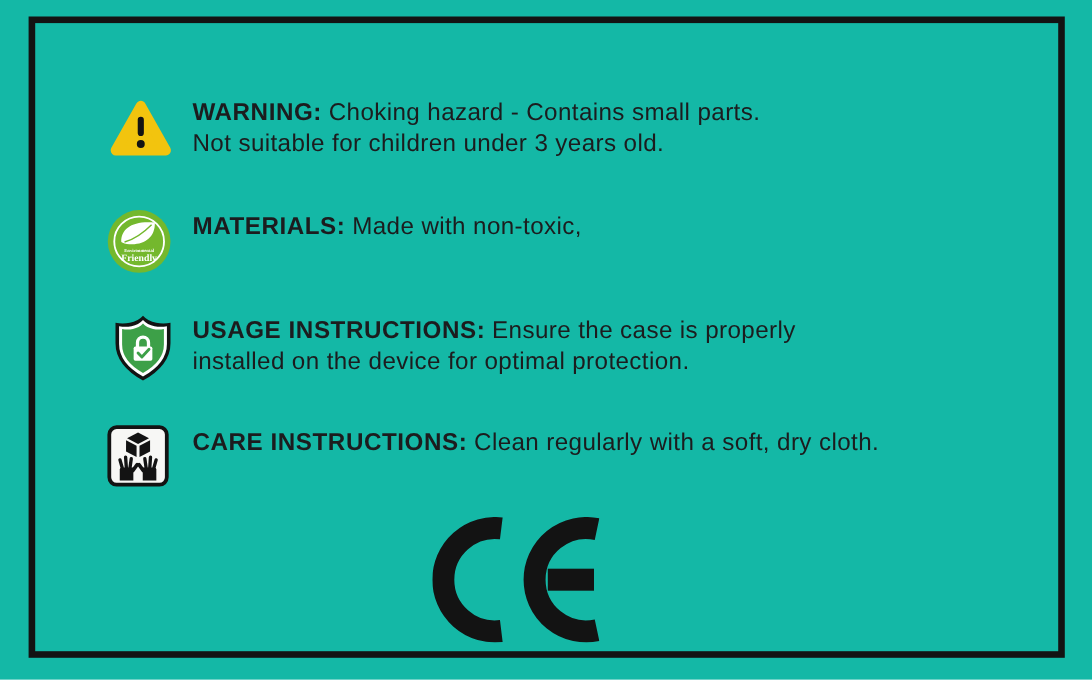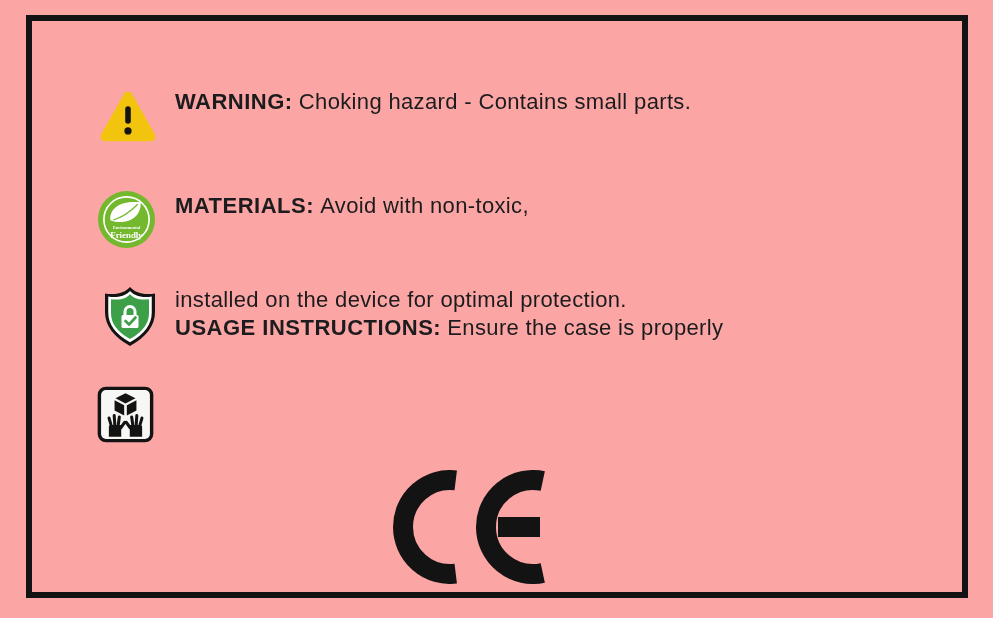--- a/index.html
+++ b/index.html
@@ -1,17 +1,17 @@
 <!DOCTYPE html>
 <html><head>
 <meta charset="utf-8">
 <style>
   html,body{margin:0;padding:0;background:#ffffff;}
   body{font-family:"Liberation Sans","DejaVu Sans",sans-serif;}
-  .page{position:relative;width:993px;height:618px;background:#fca5a5;overflow:hidden;}
+  .page{position:relative;width:993px;height:618px;background:#14b8a6;overflow:hidden;}
   .frame{position:absolute;left:26px;top:15px;width:930px;height:571px;border:6px solid #131313;}
   .row{position:absolute;left:97px;display:flex;align-items:flex-start;}
   .icon-col{width:66px;min-width:66px;display:flex;align-items:flex-start;}
   .text-col{margin-left:12px;padding-top:2px;color:#1c1c1e;font-size:22px;line-height:28px;letter-spacing:0.35px;}
   .text-col .b{font-weight:700;margin-right:0.28em;letter-spacing:0.5px;}
   .row1{top:86px;}
   .row2{top:190px;}
   .row3{top:284px;}
   .row4{top:386px;}
   .ce{position:absolute;left:393px;top:470px;width:152px;height:114px;}
@@ -27,56 +27,57 @@
   <div class="row row1">
     <div class="icon-col">
       <svg width="62" height="62" viewBox="0 0 60 60">
         <polygon points="30,10 52,49 8,49" fill="#F2C40E" stroke="#F2C40E" stroke-width="9" stroke-linejoin="round"></polygon>
         <rect x="27.3" y="19.5" width="5.4" height="17" rx="2.7" fill="#131313"></rect>
         <circle cx="30" cy="43.5" r="3.5" fill="#131313"></circle>
       </svg>
     </div>
     <div class="text-col">
       <div><span class="b">WARNING:</span><span>Choking hazard - Contains small parts.</span></div>
+      <div>Not suitable for children under 3 years old.</div>
     </div>
   </div>
 
   <div class="row row2">
     <div class="icon-col">
       <svg width="59" height="59" viewBox="0 0 60 60">
         <circle cx="30" cy="30" r="29" fill="#74B82D"></circle>
         <circle cx="30" cy="30" r="23" fill="none" stroke="#ffffff" stroke-width="1.7"></circle>
         <path d="M13.5 30.5 C 13 18 24 10.5 44.5 12.5 C 45 26 35 33.5 21 32.5 C 17.5 32.3 15 31.5 13.5 30.5 Z" fill="#ffffff"></path>
         <path d="M16.5 30.5 Q 29 27 41.5 14.5" fill="none" stroke="#74B82D" stroke-width="1.3"></path>
         <text x="30" y="39.5" text-anchor="middle" fill="#ffffff" class="badge-env">Environmental</text>
         <text x="30" y="48.5" text-anchor="middle" fill="#ffffff" class="badge-friendly">Friendly</text>
       </svg>
     </div>
     <div class="text-col">
-      <div><span class="b">MATERIALS:</span><span>Avoid with non-toxic,</span></div>
+      <div><span class="b">MATERIALS:</span><span>Made with non-toxic,</span></div>
     </div>
   </div>
 
   <div class="row row3">
     <div class="icon-col">
       <svg width="66" height="66" viewBox="0 0 66 66">
         <defs>
           <path id="shieldShape" d="M33 3 Q37.5 8 45 9.5 Q51.5 10.7 58 9.5 L58 28 Q58 48 33 62 Q8 48 8 28 L8 9.5 Q14.5 10.7 21 9.5 Q28.5 8 33 3 Z"></path>
         </defs>
         <use href="#shieldShape" fill="#131313"></use>
         <use href="#shieldShape" fill="#ffffff" transform="translate(33,33) scale(0.87) translate(-33,-33)"></use>
         <use href="#shieldShape" fill="#3DA048" transform="translate(33,33) scale(0.76) translate(-33,-33)"></use>
         <path d="M28 32 v-4.5 a5 5 0 0 1 10 0 V32" fill="none" stroke="#ffffff" stroke-width="3"></path>
         <rect x="24.5" y="31" width="17" height="13" rx="1.6" fill="#ffffff"></rect>
         <polyline points="28.5,37 32,40.5 38.5,33.5" fill="none" stroke="#3DA048" stroke-width="2.6" stroke-linecap="round" stroke-linejoin="round"></polyline>
       </svg>
     </div>
     <div class="text-col">
+      <div><span class="b">USAGE INSTRUCTIONS:</span><span>Ensure the case is properly</span></div>
       <div>installed on the device for optimal protection.</div>
-      <div><span class="b">USAGE INSTRUCTIONS:</span><span>Ensure the case is properly</span></div>
     </div>
   </div>
 
   <div class="row row4">
     <div class="icon-col">
       <svg width="57" height="57" viewBox="0 0 60 60">
         <rect x="2.5" y="2.5" width="55" height="55" rx="7" fill="#F7F7F5" stroke="#131313" stroke-width="3.6"></rect>
         <g fill="#131313">
           <path d="M30 7.5 L40.5 13 L30 18.5 L19.5 13 Z"></path>
           <path d="M18.5 15 L28.6 20.3 L28.6 31 L18.5 25.7 Z"></path>
@@ -96,20 +97,21 @@
             <path d="M-7 13.5 L-7 3 Q-7 1 -5 1 L6 1 L6 13.5 Z"></path>
             <rect x="-7.2" y="-8" width="3.2" height="11" rx="1.6" transform="rotate(-16 -5.6 -2)"></rect>
             <rect x="-2.6" y="-10.5" width="3.2" height="13.5" rx="1.6" transform="rotate(-4 -1 -3)"></rect>
             <rect x="1.8" y="-9" width="3.2" height="12" rx="1.6" transform="rotate(8 3.4 -3)"></rect>
             <rect x="6" y="-4" width="3.4" height="10.5" rx="1.7" transform="rotate(36 7.7 1)"></rect>
           </g>
         </g>
       </svg>
     </div>
     <div class="text-col">
+      <div><span class="b">CARE INSTRUCTIONS:</span><span>Clean regularly with a soft, dry cloth.</span></div>
     </div>
   </div>
 
   <svg class="ce" viewBox="0 0 152 114">
 
     <path d="M 62.73 10.35 A 47 47 0 1 0 62.73 103.65" fill="none" stroke="#131313" stroke-width="20"></path>
 
     <path d="M 149.77 11.03 A 47 47 0 1 0 149.77 102.97" fill="none" stroke="#131313" stroke-width="20"></path>
 
     <rect x="105" y="47" width="42" height="20" fill="#131313"></rect>

